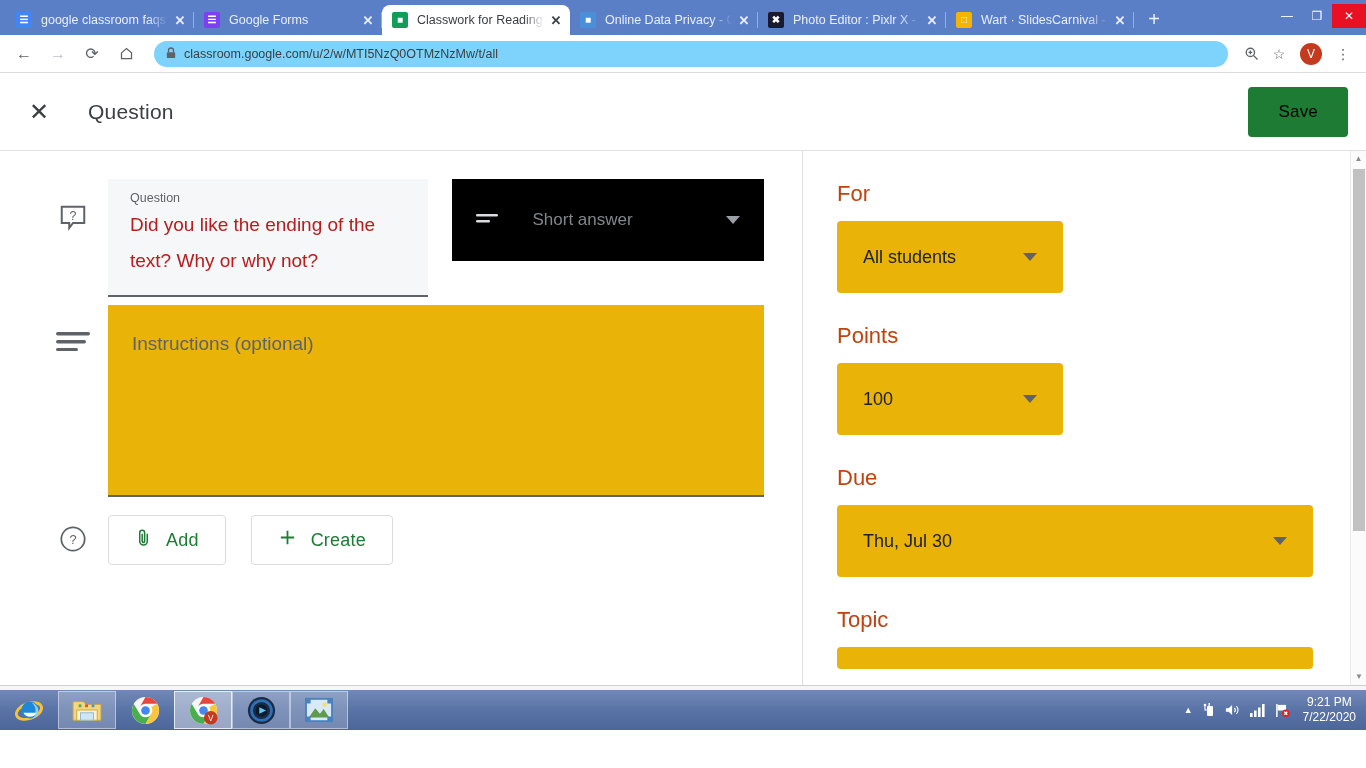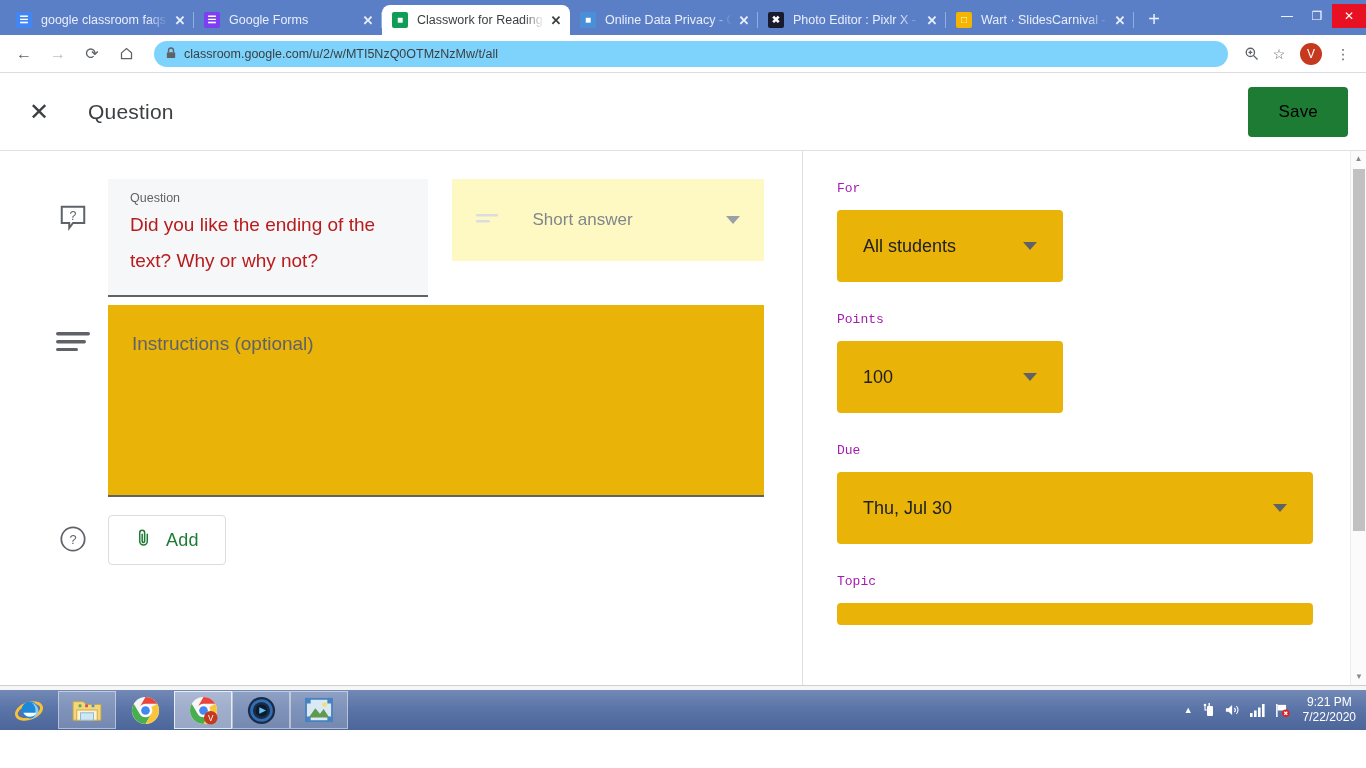--- a/index.html
+++ b/index.html
@@ -126,21 +126,21 @@
   }
 
   .q-field {
     width: 322px; background: #f6f7f9; border-bottom: 2px solid #5f6368;
     padding: 12px 22px 16px 22px;
   }
   .q-label { font-size: 12.5px; color: #5f6368; margin-bottom: 2px; }
   .q-value { font-size: 19px; color: #b91c1c; line-height: 36px; }
 
   .type-select {
-    width: 313px; margin-left: 24px; background: #fef9c3;
+    width: 313px; margin-left: 24px; background: #000000;
     height: 82px; display: flex; align-items: center; padding: 0 24px; justify-content: center;
   }
   .type-label { font-size: 17px; color: #80868b; margin-left: 30px; }
   .caret {
     width: 0; height: 0; border-left: 7px solid transparent;
     border-right: 7px solid transparent; border-top: 8px solid #5f6368;
     margin-left: auto;
   }
   .caret.light { border-top-color: #9aa0a6; }
 
@@ -155,21 +155,21 @@
     display: flex; align-items: center; gap: 14px;
     border: 1px solid #dadce0; border-radius: 4px;
     padding: 12px 26px; background: #fff; cursor: pointer;
     font-size: 18px; color: #1e7b34; font-family: inherit;
     letter-spacing: .2px;
   }
   .outline-btn + .outline-btn { margin-left: 25px; }
 
   
   .side-pane { flex: 1; padding: 30px 34px 0 34px; overflow: hidden; position: relative; }
-  .side-label { font-size: 13px; color: #a21caf; margin-bottom: 14px; font-family: Liberation Mono, monospace; }
+  .side-label { font-size: 22px; color: #c2410c; margin-bottom: 14px; }
   .side-select {
     background: #eab308; border-radius: 4px; height: 72px;
     display: flex; align-items: center; padding: 0 26px; margin-bottom: 30px;
   }
   .side-select.narrow { width: 226px; }
   .side-select.wide { width: 476px; }
   .side-select.stub { height: 22px; margin-bottom: 0; }
   .side-value { font-size: 18px; color: #202124; }
 
   
@@ -363,20 +363,28 @@
           </svg>
         </div>
         <button class="outline-btn">
           <span>
             <svg width="17" height="19" viewBox="0 0 18 20" fill="none" stroke="#1e7b34" stroke-width="1.6">
               <path d="M13 6 v8 a4 4 0 0 1 -8 0 V5 a2.6 2.6 0 0 1 5.2 0 v9 a1.3 1.3 0 0 1 -2.6 0 V6"></path>
             </svg>
           </span>
           <span>Add</span>
         </button>
+        <button class="outline-btn">
+          <span>
+            <svg width="19" height="19" viewBox="0 0 20 20" stroke="#1e7b34" stroke-width="1.9">
+              <path d="M10 3 V17 M3 10 H17"></path>
+            </svg>
+          </span>
+          <span>Create</span>
+        </button>
       </div>
     </div>
 
     <div class="side-pane">
 
       <div class="side-label">For</div>
       <div class="side-select narrow">
         <span class="side-value">All students</span>
         <span class="caret"></span>
       </div>

